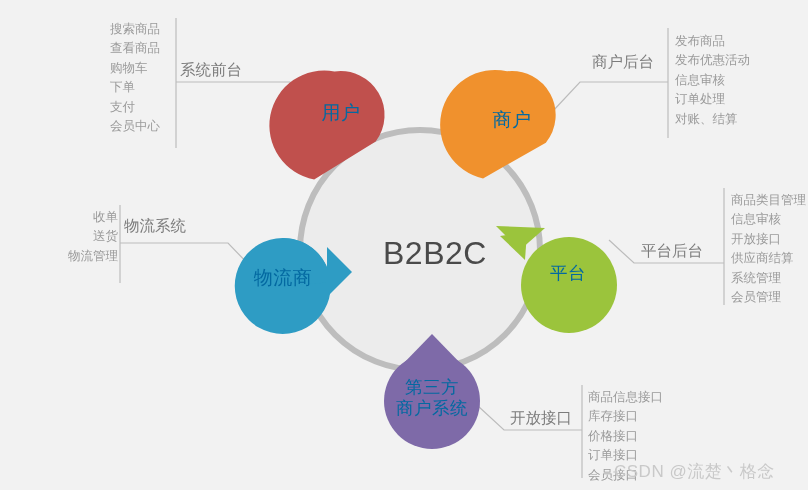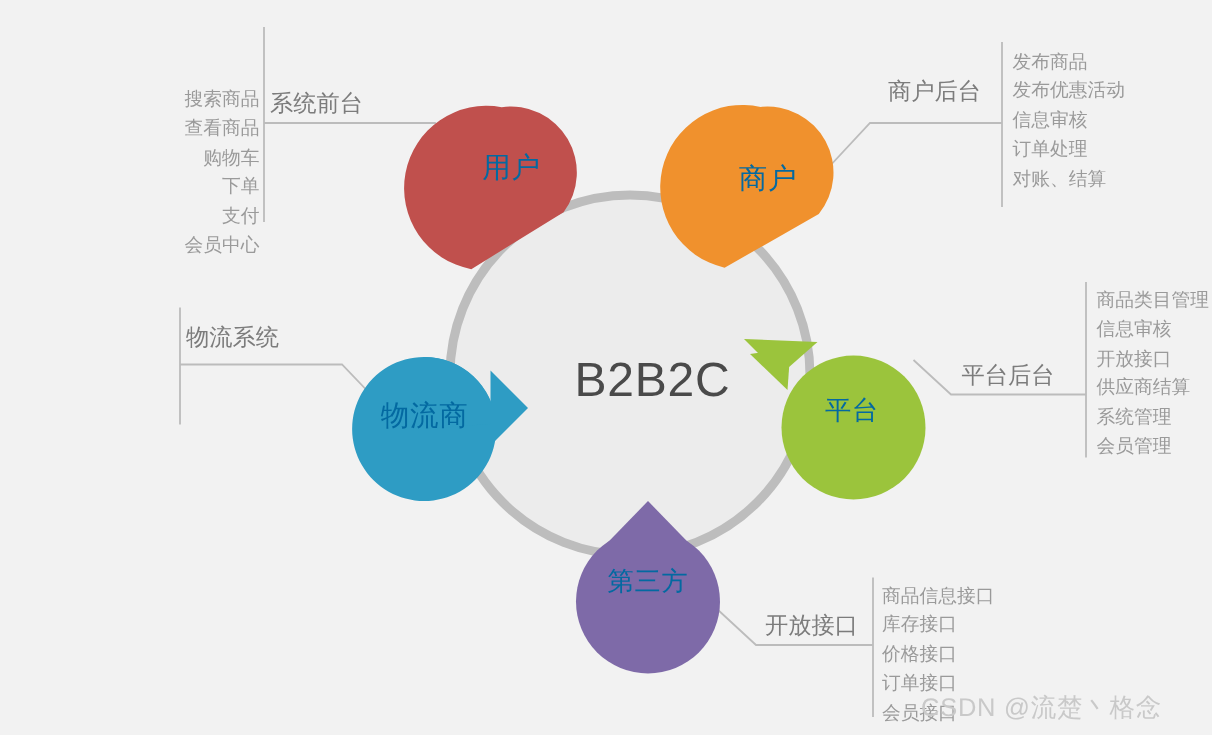--- a/index.html
+++ b/index.html
@@ -70,21 +70,21 @@
 
   .watermark {
     position: absolute;
     color: #c9c9c9;
     font-size: 17px;
     white-space: nowrap;
     letter-spacing: 0.5px;
   }
 
   
-  #list-frontend   { left: 110px; top: 20px;  text-align: right; width: 63px; margin-top: 37px; }
+  #list-frontend   { left: 110px; top: 20px;  width: 63px; }
   #list-merchant   { left: 675px; top: 32px;  text-align: left; }
   #list-logistics  { left: 58px;  top: 208px; text-align: right; width: 60px; }
   #list-platform   { left: 731px; top: 191px; text-align: left; }
   #list-openapi    { left: 588px; top: 388px; text-align: left; }
 
   #label-frontend  { left: 180px; top: 62px; }
   #label-merchant  { left: 592px; top: 54px; }
   #label-logistics { left: 124px; top: 218px; }
   #label-platform  { left: 641px; top: 243px; }
   #label-openapi   { left: 510px; top: 410px; }
@@ -179,20 +179,25 @@
   </div>
 
   <div class="feature-list" id="list-merchant">
     <span class="item">发布商品</span>
     <span class="item">发布优惠活动</span>
     <span class="item">信息审核</span>
     <span class="item">订单处理</span>
     <span class="item">对账、结算</span>
   </div>
 
+  <div class="feature-list" id="list-logistics">
+    <span class="item">收单</span>
+    <span class="item">送货</span>
+    <span class="item">物流管理</span>
+  </div>
 
   <div class="feature-list" id="list-platform">
     <span class="item">商品类目管理</span>
     <span class="item">信息审核</span>
     <span class="item">开放接口</span>
     <span class="item">供应商结算</span>
     <span class="item">系统管理</span>
     <span class="item">会员管理</span>
   </div>
 
@@ -211,18 +216,19 @@
   <div class="group-label" id="label-openapi">开放接口</div>
 
   <div class="pin-label big" id="pinlabel-user">用户</div>
   <div class="pin-label big" id="pinlabel-merchant">商户</div>
   <div class="pin-label big" id="pinlabel-logistics">物流商</div>
   <div class="pin-label two-line" id="pinlabel-platform">
     <div>平台</div>
   </div>
   <div class="pin-label two-line" id="pinlabel-third">
     <div>第三方</div>
+    <div>商户系统</div>
   </div>
 
   <div class="center-label" id="center-text">B2B2C</div>
   <div class="watermark" id="watermark-text">CSDN @流楚丶格念</div>
 
 </div>
 
 </body></html>

